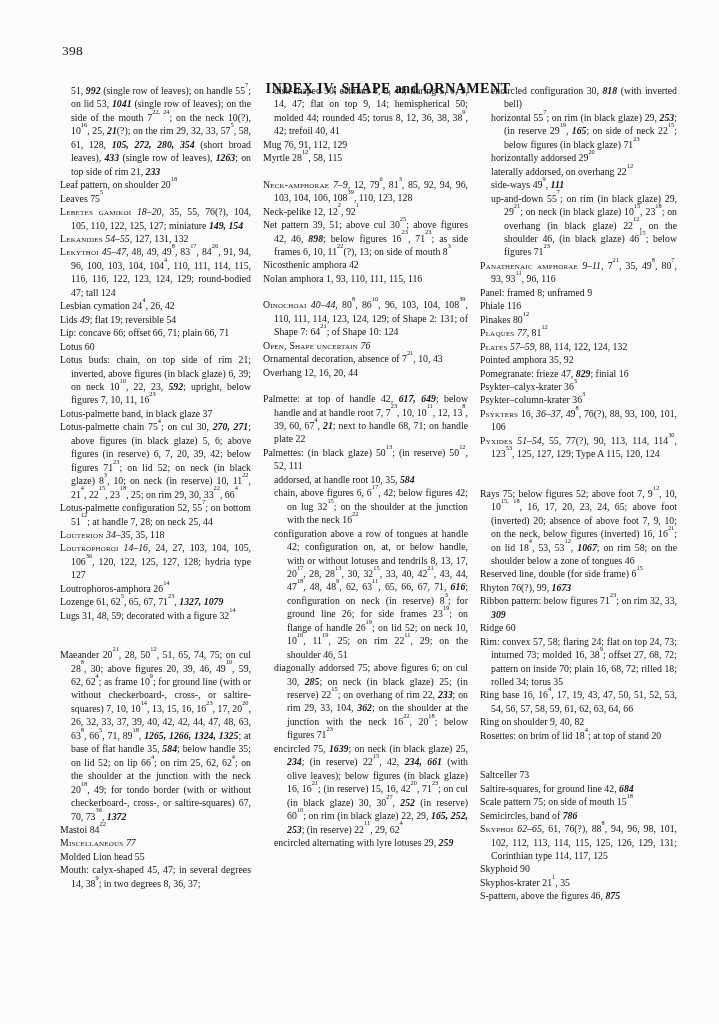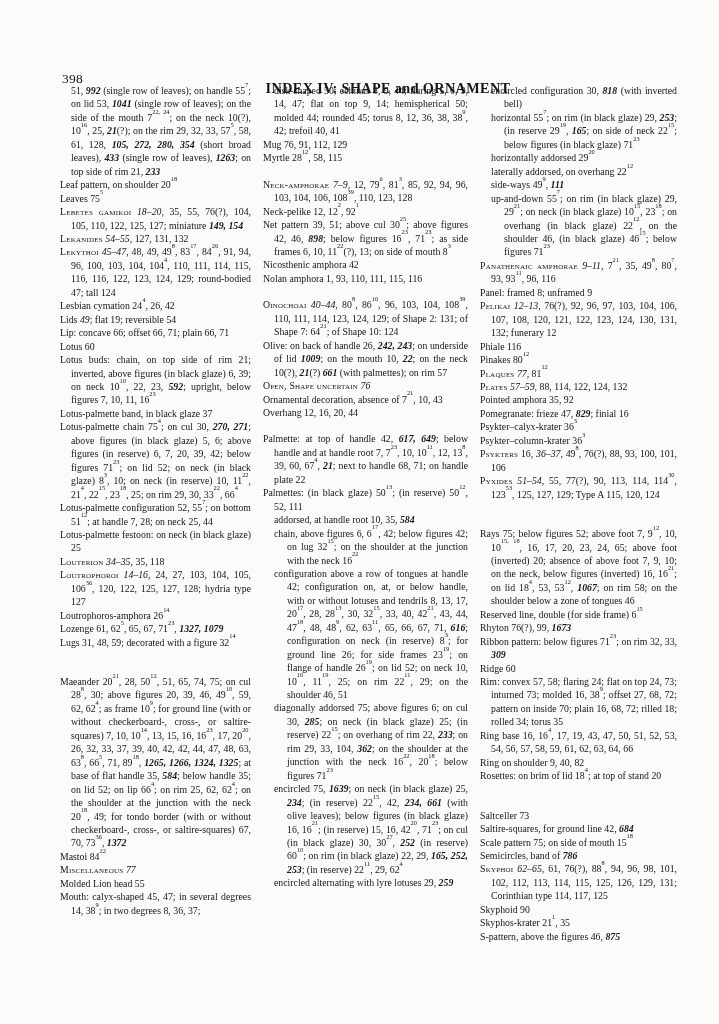--- a/index.html
+++ b/index.html
@@ -5,21 +5,21 @@
   html,body { margin:0; padding:0; }
   body {
     width:719px; height:1024px;
     background:#fcfbf9;
     font-family:"Liberation Serif", serif;
     color:#161512;
     -webkit-font-smoothing:antialiased;
   }
   .page { position:relative; width:719px; height:1024px; overflow:hidden; }
   .header { position:absolute; top:42px; left:60px; width:616px; height:20px; }
-  .pagenum { position:absolute; left:2px; top:1px; font-size:13.5px; letter-spacing:0.3px;margin-top:28px; }
+  .pagenum { position:absolute; left:2px; top:1px; font-size:13.5px; letter-spacing:0.3px; }
   .title { position:absolute; left:0; right:0; top:0; text-align:center; font-size:14.2px; font-weight:bold; letter-spacing:0.4px; padding-left:40px;margin-top:38px; }
   .cols { position:absolute; top:84px; left:60px; display:flex; gap:12px; }
   .col { text-align:justify; font-size:9.8px; line-height:13.45px; hyphens:none; }
   .col-1 { width:191px; }
   .col-2 { width:205px; }
   .col-3 { width:197px; }
   p.e  { margin:0; padding-left:11px; text-indent:-11px; }
   p.e.i1 { padding-left:24px; text-indent:-13px; }
   p.e.cont { text-indent:0; }
   p.e.g1 { margin-top:13px; }
@@ -46,21 +46,20 @@
         <p class="e"><span class="sc">Lekanides</span>  <i>54–55</i>, 127, 131, 132</p>
         <p class="e"><span class="sc">Lekythoi</span>  <i>45–47</i>, 48, 49, 49<sup>8</sup>, 83<sup>17</sup>, 84<sup>26</sup>, 91, 94, 96, 100, 103, 104, 104<sup>4</sup>, 110, 111, 114, 115, 116, 116, 122, 123, 124, 129; round-bodied  47; tall  124</p>
         <p class="e">Lesbian cymation  24<sup>4</sup>, 26, 42</p>
         <p class="e">Lids  <i>49</i>; flat  19; reversible  54</p>
         <p class="e">Lip:  concave  66;  offset  66,  71;  plain 66, 71</p>
         <p class="e">Lotus  60</p>
         <p class="e">Lotus buds:  chain, on top side of rim  21; inverted, above figures (in black glaze) 6, 39; on neck  10<sup>10</sup>, 22, 23, <b>592</b>; upright, below figures  7, 10, 11, 16<sup>23</sup></p>
         <p class="e">Lotus-palmette band, in black glaze  37</p>
         <p class="e">Lotus-palmette chain  75<sup>4</sup>; on cul  30, <b>270, 271</b>; above figures (in black glaze) 5, 6; above figures (in reserve) 6, 7, 20, 39, 42; below figures  71<sup>23</sup>; on lid  52; on neck (in black glaze) 8<sup>3</sup>, 10; on neck (in reserve) 10, 11<sup>22</sup>, 21<sup>4</sup>, 22<sup>15</sup>, 23<sup>18</sup>, 25; on rim  29, 30, 33<sup>22</sup>, 66<sup>4</sup></p>
         <p class="e">Lotus-palmette configuration  52, 55<sup>7</sup>; on bottom  51<sup>12</sup>; at handle  7, 28; on neck  25, 44</p>
-        <p class="e">Lotus-palmette festoon:  on neck (in black glaze) 25</p>
         <p class="e"><span class="sc">Louterion</span>  <i>34–35</i>, 35, 118</p>
         <p class="e"><span class="sc">Loutrophoroi</span>  <i>14–16</i>, 24, 27, 103, 104, 105, 106<sup>36</sup>, 120, 122, 125, 127, 128; hydria type 127</p>
         <p class="e">Loutrophoros-amphora  26<sup>14</sup></p>
         <p class="e">Lozenge  61, 62<sup>5</sup>, 65, 67, 71<sup>23</sup>, <b>1327, 1079</b></p>
         <p class="e">Lugs  31, 48, 59; decorated with a figure 32<sup>14</sup></p>
         <p class="e g2">Maeander  20<sup>21</sup>, 28, 50<sup>12</sup>, 51, 65, 74, 75; on cul  28<sup>8</sup>, 30; above figures  20, 39, 46, 49<sup>10</sup>, 59, 62, 62<sup>4</sup>; as frame  10<sup>9</sup>; for ground line (with or without checkerboard-, cross-, or saltire-squares)  7, 10, 10<sup>14</sup>, 13, 15, 16, 16<sup>23</sup>, 17, 20<sup>20</sup>, 26, 32, 33, 37, 39, 40, 42, 42, 44, 47, 48, 63, 63<sup>8</sup>, 66<sup>5</sup>, 71, 89<sup>18</sup>, <b>1265, 1266, 1324, 1325</b>; at base of flat handle  35, <b>584</b>; below handle  35; on lid  52; on lip  66<sup>4</sup>; on rim  25, 62, 62<sup>4</sup>; on the shoulder at the junction with the neck  20<sup>18</sup>, 49; for tondo border (with or without checkerboard-, cross-, or saltire-squares) 67, 70, 73<sup>36</sup>, <b>1372</b></p>
         <p class="e">Mastoi  84<sup>22</sup></p>
         <p class="e"><span class="sc">Miscellaneous</span>  <i>77</i></p>
         <p class="e">Molded Lion head  55</p>
         <p class="e">Mouth:  calyx-shaped  45, 47; in several degrees  14, 38<sup>9</sup>; in two degrees  8, 36, 37;</p>
@@ -68,21 +67,20 @@
     <div class="col col-2">
         <p class="e cont">disk-shaped  50; echinus  8, 9, 44; flaring 5, 6, 9, 14, 47; flat on top  9, 14; hemispherical  50; molded  44; rounded  45; torus  8, 12, 36, 38, 38<sup>9</sup>, 42; trefoil  40, 41</p>
         <p class="e">Mug  76, 91, 112, 129</p>
         <p class="e">Myrtle  28<sup>12</sup>, 58, 115</p>
         <p class="e g1"><span class="sc">Neck-amphorae</span>  <i>7–9</i>, 12, 79<sup>6</sup>, 81<sup>3</sup>, 85, 92, 94, 96, 103, 104, 106, 108<sup>39</sup>, 110, 123, 128</p>
         <p class="e">Neck-pelike  12, 12<sup>2</sup>, 92<sup>1</sup></p>
         <p class="e">Net pattern  39, 51; above cul  30<sup>25</sup>; above figures  42, 46, <b>898</b>; below figures  16<sup>23</sup>, 71<sup>23</sup>; as side frames  6, 10, 11<sup>22</sup>(?), 13; on side of mouth  8<sup>3</sup></p>
         <p class="e">Nicosthenic amphora  42</p>
         <p class="e">Nolan amphora  1, 93, 110, 111, 115, 116</p>
         <p class="e g1"><span class="sc">Oinochoai</span>  <i>40–44</i>, 80<sup>8</sup>, 86<sup>10</sup>, 96, 103, 104, 108<sup>39</sup>, 110, 111, 114, 123, 124, 129; of Shape 2:  131;  of Shape 7:  64<sup>21</sup>;  of Shape 10:  124</p>
-        <p class="e">Olive:  on back of handle  26, <b>242, 243</b>; on underside of lid <b>1009</b>; on the mouth  10, <b>22</b>; on the neck  10(?), <b>21</b>(?)  <b>661</b> (with palmettes); on rim  57</p>
         <p class="e"><span class="sc">Open, Shape uncertain</span>  <i>76</i></p>
         <p class="e">Ornamental decoration, absence of  7<sup>21</sup>, 10, 43</p>
         <p class="e">Overhang  12, 16, 20, 44</p>
         <p class="e g1">Palmette:  at top of handle  42, <b>617, 649</b>; below handle and at handle root  7, 7<sup>23</sup>, 10, 10<sup>11</sup>, 12, 13<sup>8</sup>, 39, 60, 67<sup>4</sup>, <b>21</b>; next to handle  68, 71; on handle plate  22</p>
         <p class="e">Palmettes:  (in black glaze) 50<sup>13</sup>; (in reserve) 50<sup>12</sup>, 52, 111</p>
         <p class="e i1">addorsed, at handle root  10, 35, <b>584</b></p>
         <p class="e i1">chain, above figures  6, 6<sup>17</sup>, 42; below figures  42; on lug  32<sup>15</sup>; on the shoulder at the junction with the neck  16<sup>22</sup></p>
         <p class="e i1">configuration above a row of tongues at handle  42; configuration on, at, or below handle, with or without lotuses and tendrils  8, 13, 17, 20<sup>17</sup>, 28, 28<sup>13</sup>, 30, 32<sup>15</sup>, 33, 40, 42<sup>21</sup>, 43, 44, 47<sup>18</sup>, 48, 48<sup>9</sup>, 62, 63<sup>11</sup>, 65, 66, 67, 71, <b>616</b>; configuration on neck (in reserve)  8<sup>3</sup>; for ground line  26; for side frames  23<sup>19</sup>; on flange of handle  26<sup>19</sup>; on lid  52; on neck  10, 10<sup>10</sup>, 11<sup>19</sup>, 25; on rim  22<sup>11</sup>, 29; on the shoulder  46, 51</p>
         <p class="e i1">diagonally addorsed  75; above figures  6; on cul  30, <b>285</b>; on neck (in black glaze) 25; (in reserve) 22<sup>15</sup>; on overhang of rim 22, <b>233</b>; on rim  29, 33, 104, <b>362</b>;  on the shoulder at the junction with the neck  16<sup>22</sup>, 20<sup>18</sup>; below figures  71<sup>23</sup></p>
         <p class="e i1">encircled  75, <b>1639</b>; on neck (in black glaze) 25, <b>234</b>; (in reserve) 22<sup>15</sup>, 42, <b>234, 661</b> (with olive leaves); below figures (in black glaze) 16, 16<sup>21</sup>; (in reserve) 15, 16, 42<sup>20</sup>, 71<sup>23</sup>; on cul (in black glaze) 30, 30<sup>27</sup>, <b>252</b> (in reserve) 60<sup>10</sup>; on rim (in black glaze) 22, 29, <b>165, 252, 253</b>; (in reserve) 22<sup>11</sup>, 29, 62<sup>4</sup></p>
@@ -90,21 +88,20 @@
       </div>
     <div class="col col-3">
         <p class="e i1">encircled configuration  30, <b>818</b> (with inverted bell)</p>
         <p class="e i1">horizontal  55<sup>7</sup>; on rim (in black glaze) 29, <b>253</b>; (in reserve  29<sup>19</sup>, <b>165</b>; on side of neck  22<sup>15</sup>; below figures (in black glaze) 71<sup>23</sup></p>
         <p class="e i1">horizontally addorsed  29<sup>20</sup></p>
         <p class="e i1">laterally addorsed, on overhang  22<sup>12</sup></p>
         <p class="e i1">side-ways  49<sup>9</sup>, <b>111</b></p>
         <p class="e i1">up-and-down  55<sup>7</sup>; on rim (in black glaze) 29, 29<sup>21</sup>; on neck (in black glaze) 10<sup>15</sup>, 23<sup>18</sup>; on overhang (in black glaze) 22<sup>12</sup>, on the shoulder  46, (in black glaze) 46<sup>15</sup>; below figures  71<sup>23</sup></p>
         <p class="e"><span class="sc">Panathenaic amphorae</span>  <i>9–11</i>, 7<sup>21</sup>, 35, 49<sup>8</sup>, 80<sup>7</sup>, 93, 93<sup>11</sup>, 96, 116</p>
         <p class="e">Panel:  framed  8; unframed  9</p>
-        <p class="e"><span class="sc">Pelikai</span>  <i>12–13</i>, 76(?), 92, 96, 97, 103, 104, 106, 107, 108, 120, 121, 122, 123, 124, 130, 131, 132; funerary  12</p>
         <p class="e">Phiale  116</p>
         <p class="e">Pinakes  80<sup>12</sup></p>
         <p class="e"><span class="sc">Plaques</span>  <i>77</i>, 81<sup>12</sup></p>
         <p class="e"><span class="sc">Plates</span>  <i>57–59</i>, 88, 114, 122, 124, 132</p>
         <p class="e">Pointed amphora  35, 92</p>
         <p class="e">Pomegranate:  frieze  47, <b>829</b>; finial  16</p>
         <p class="e">Psykter–calyx-krater  36<sup>3</sup></p>
         <p class="e">Psykter–column-krater  36<sup>3</sup></p>
         <p class="e"><span class="sc">Psykters</span>  16, <i>36–37</i>, 49<sup>8</sup>, 76(?), 88, 93, 100, 101, 106</p>
         <p class="e"><span class="sc">Pyxides</span>  <i>51–54</i>, 55, 77(?), 90, 113, 114, 114<sup>30</sup>, 123<sup>53</sup>, 125, 127, 129; Type A  115, 120, 124</p>

